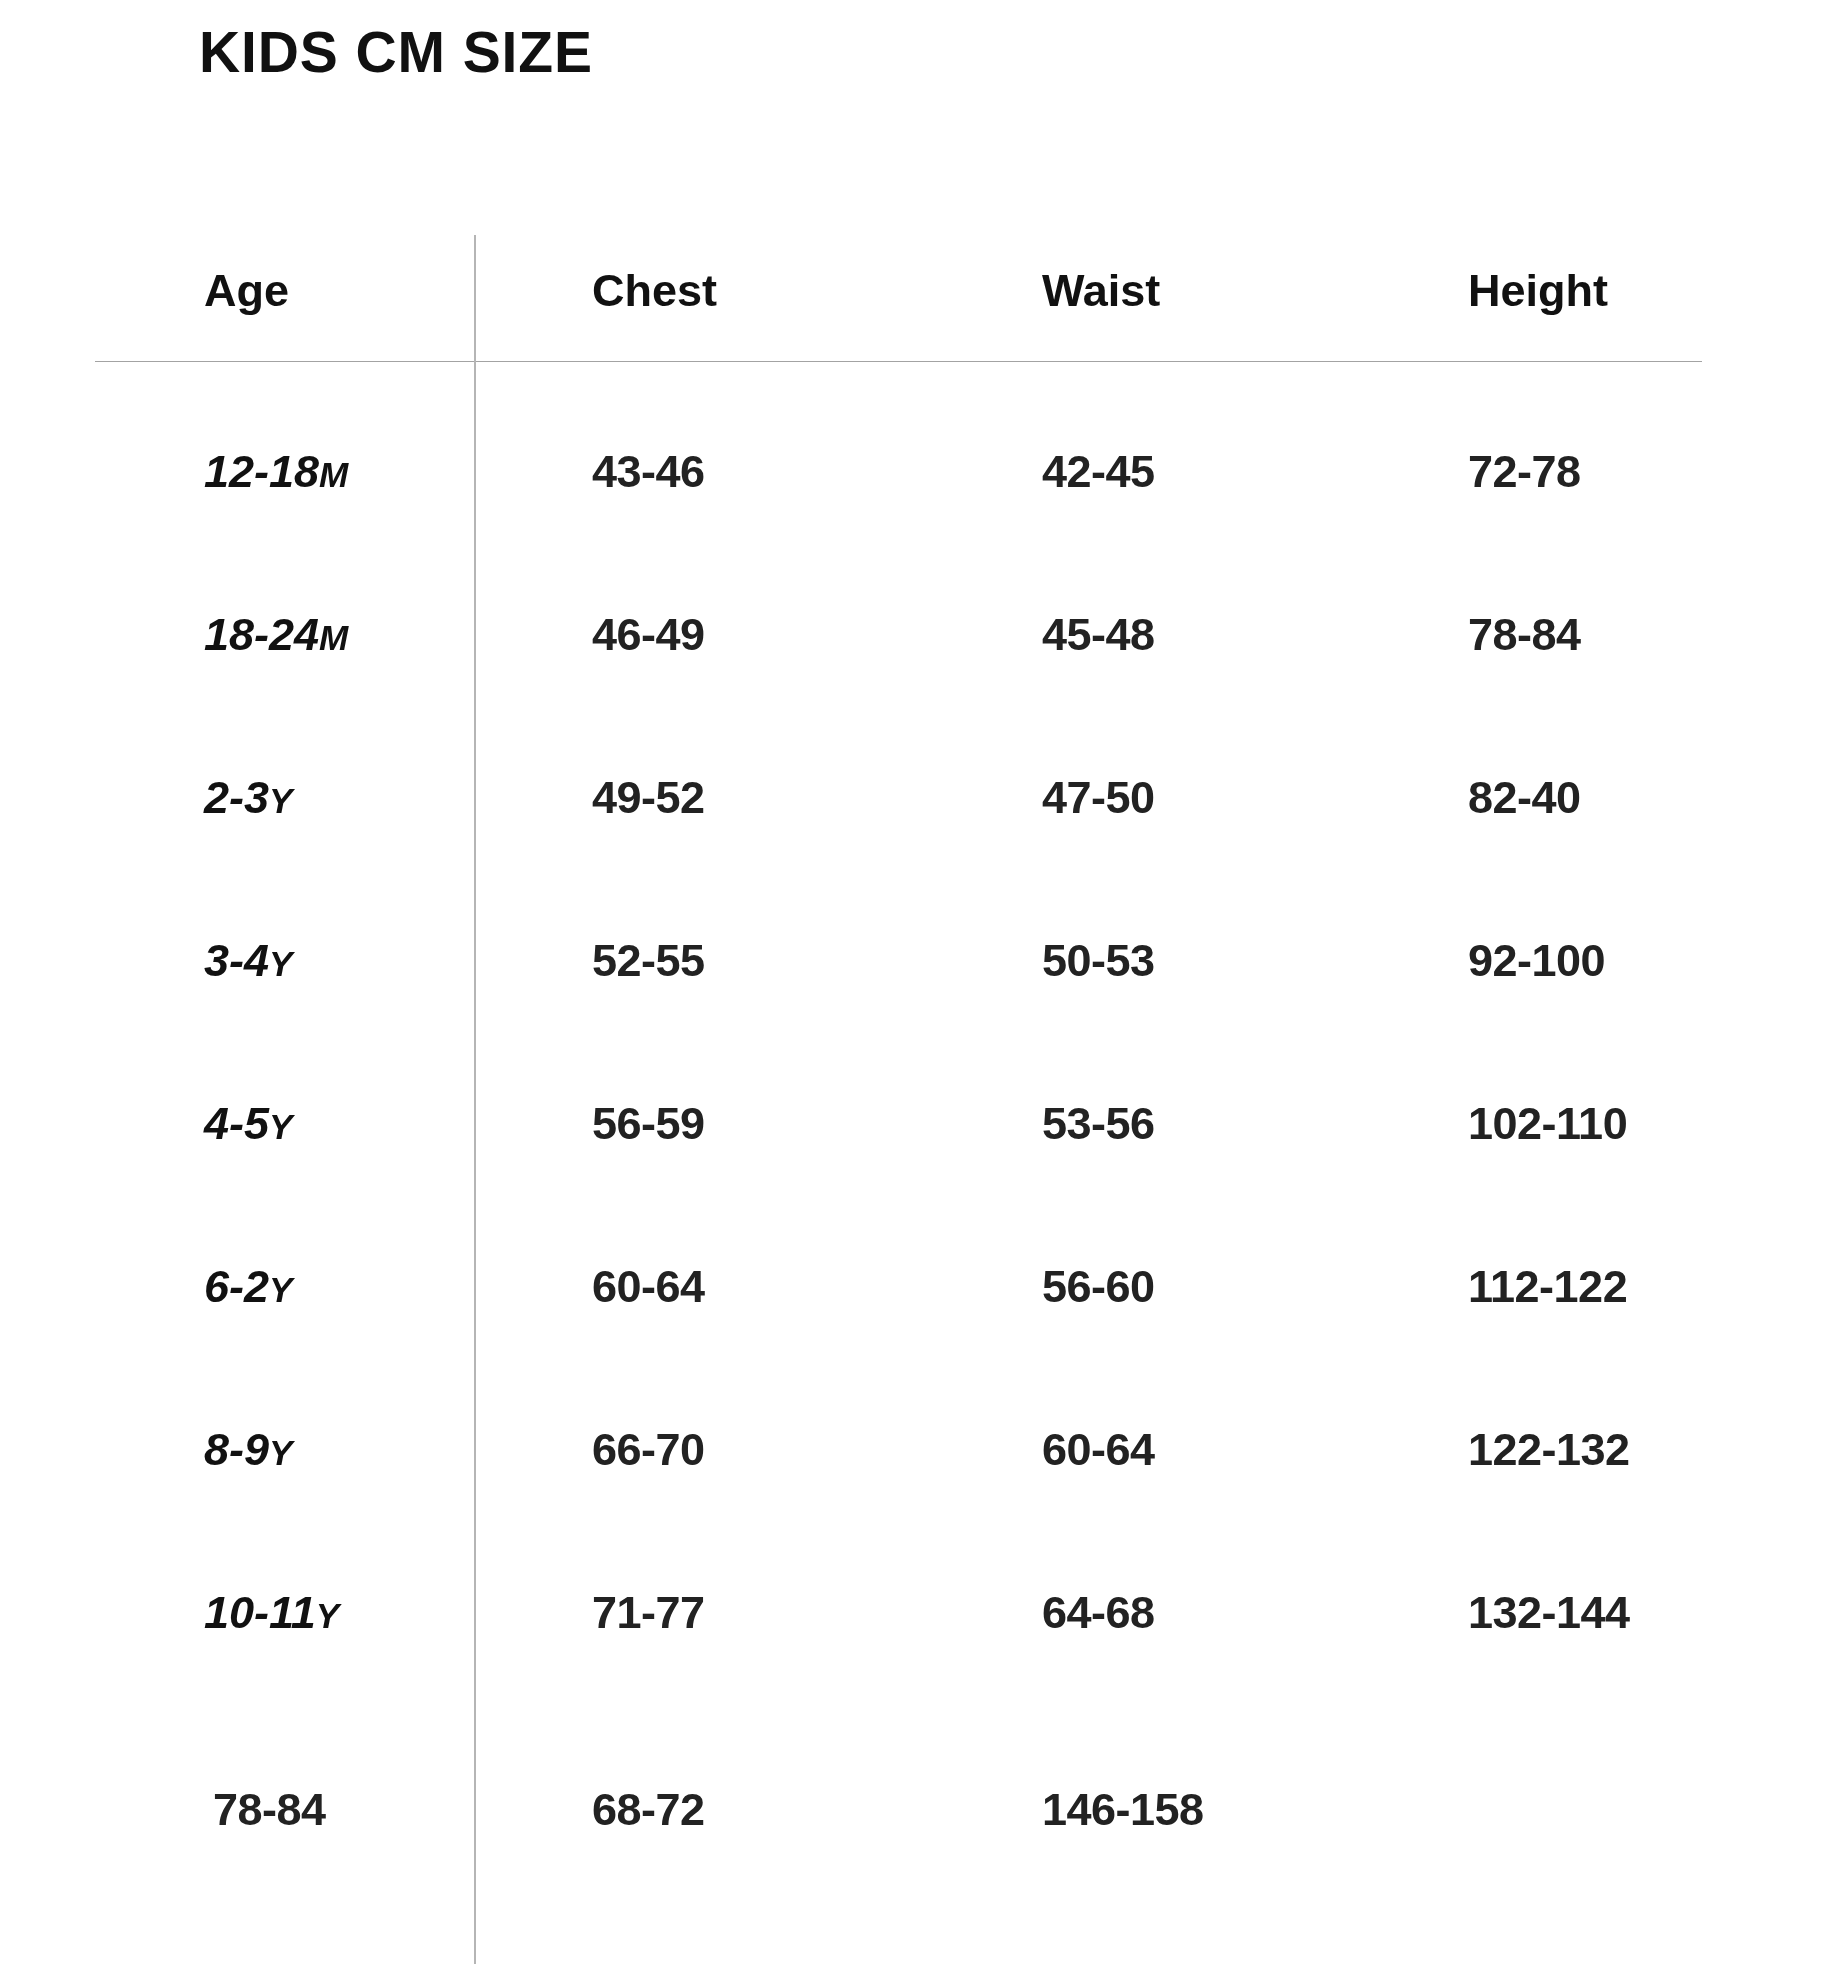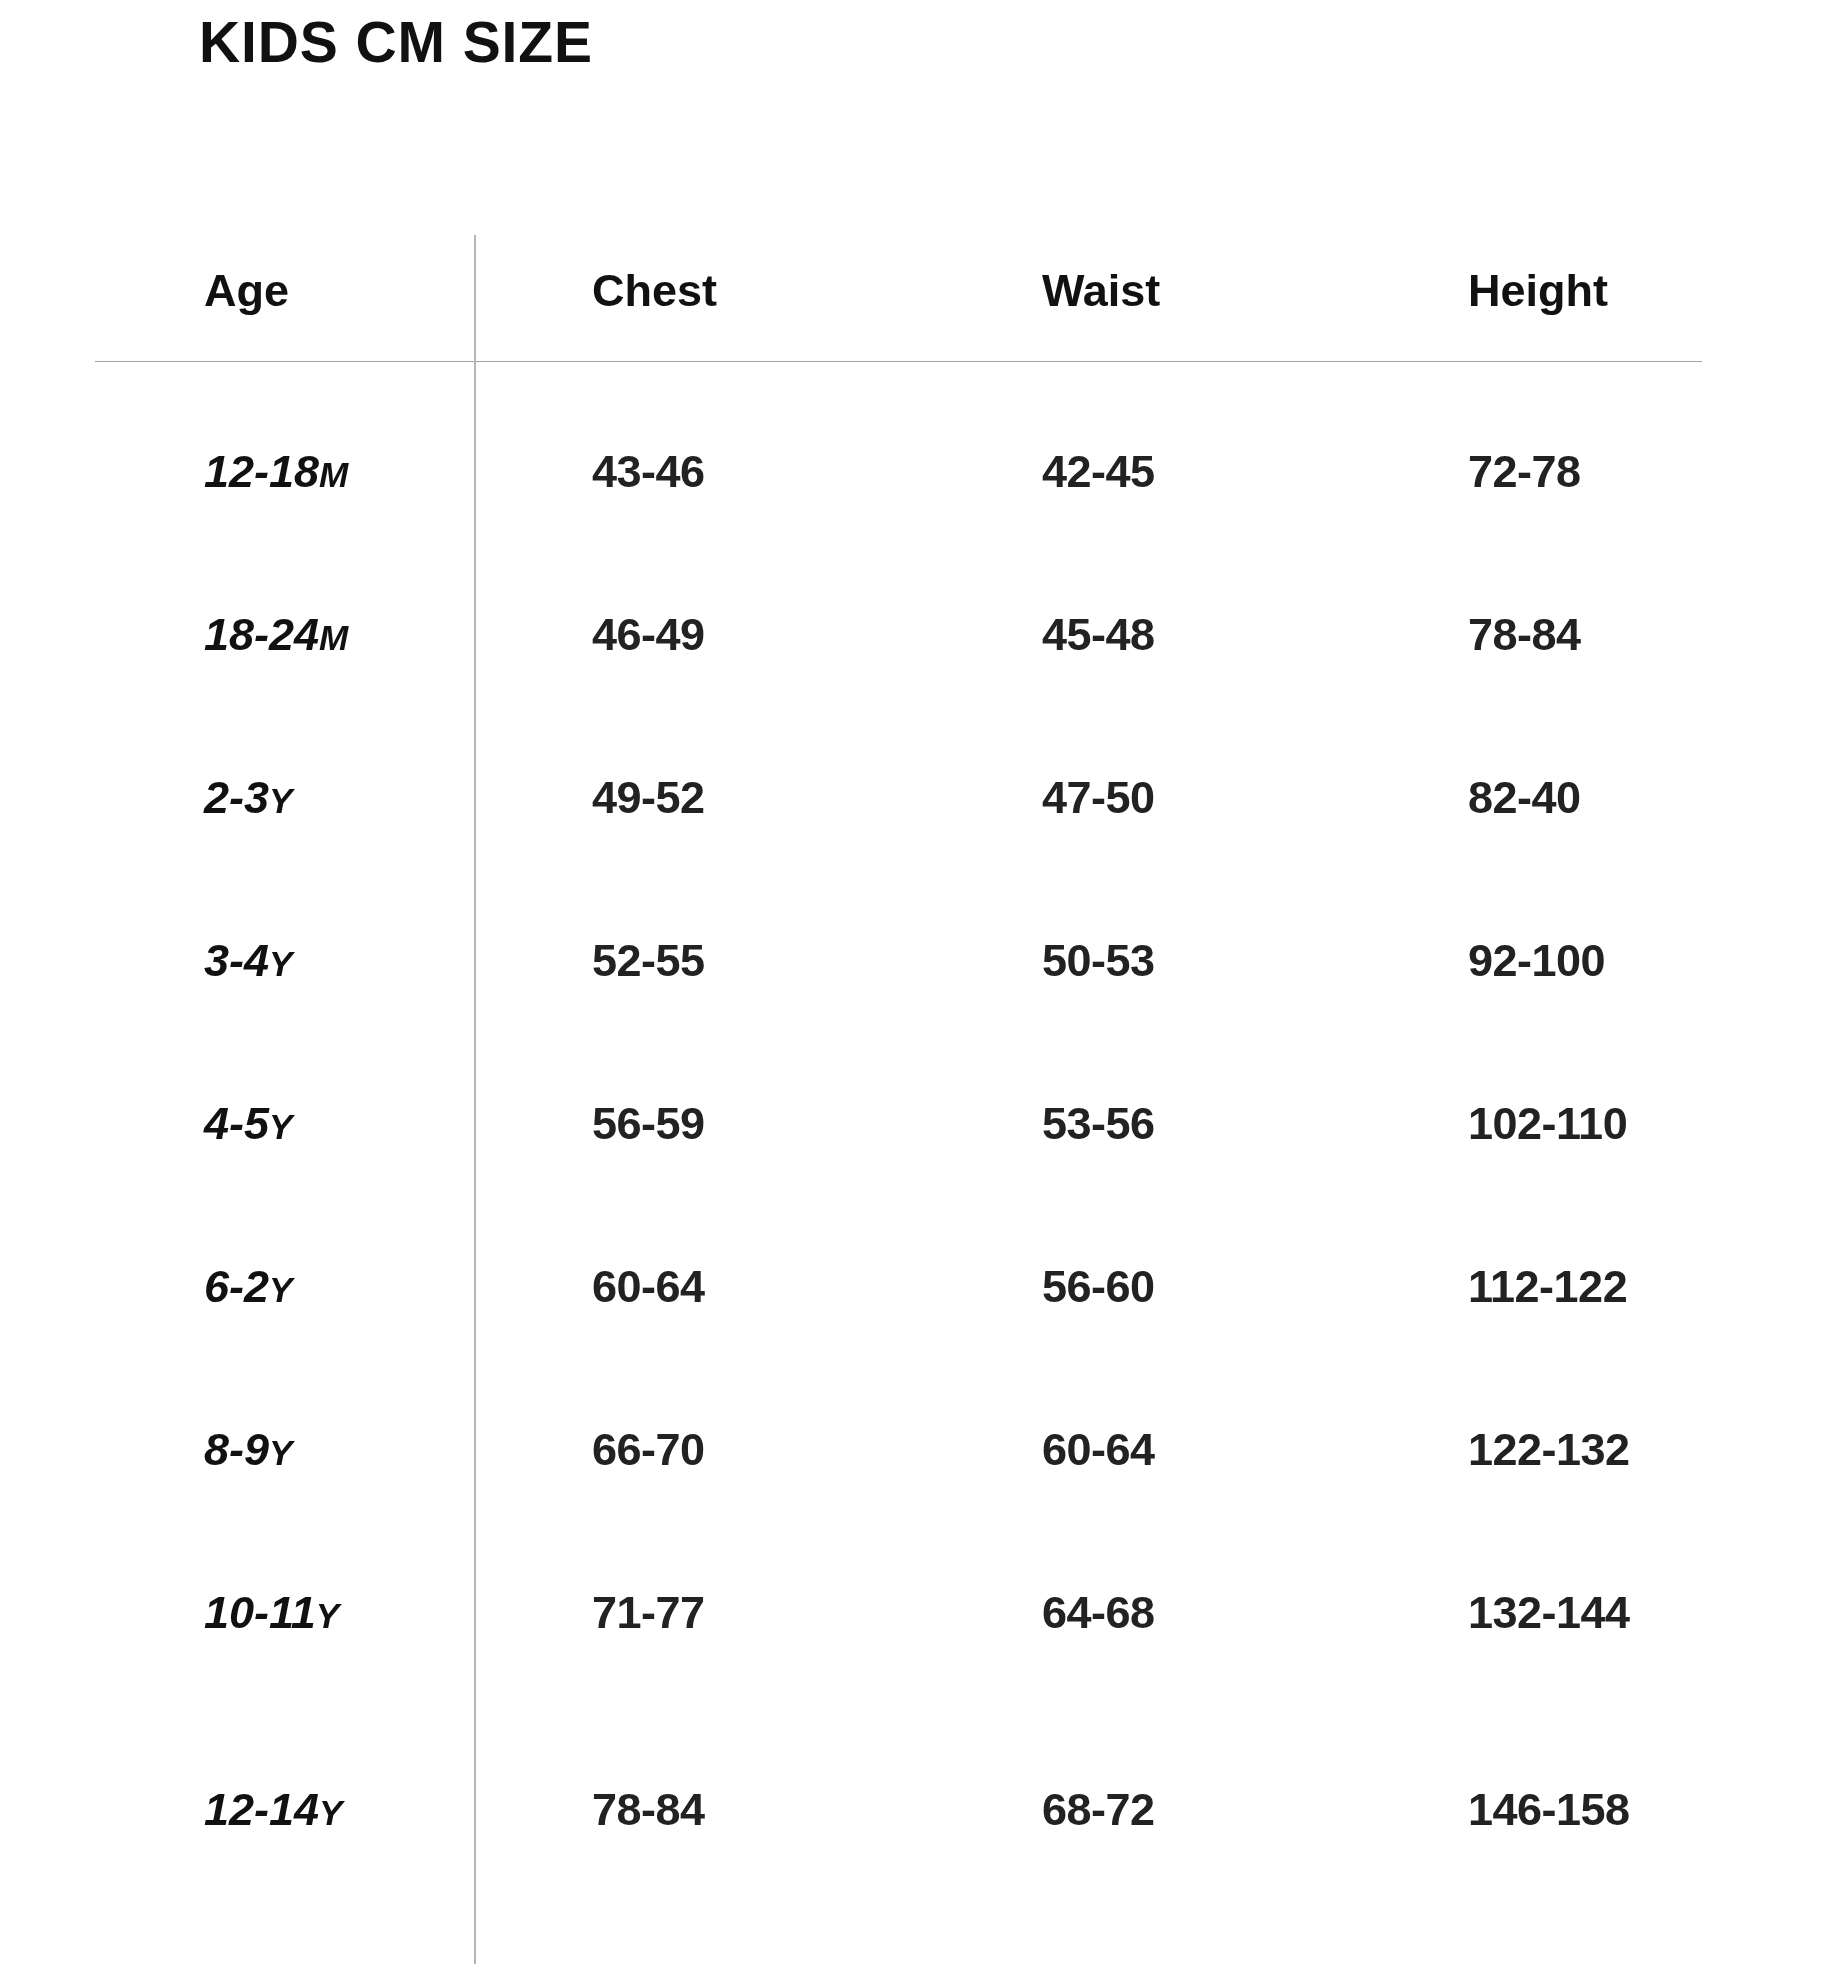--- a/index.html
+++ b/index.html
@@ -16,21 +16,21 @@
   }
   .page {
     position: relative;
     width: 100%;
     height: 100%;
     background: var(--background, #ffffff);
   }
   .title {
     position: absolute;
     left: 199px;
-    top: 9px;
+    top: 19px;
     margin: 0;
     font-size: 57px;
     font-weight: 700;
     letter-spacing: 0.9px;
     color: var(--heading, #111111);
   }
   .chart {
     position: absolute;
     left: 95px;
     top: 235px;
@@ -162,21 +162,20 @@
   </div>
 
   <div class="row">
     <div class="cell age"><span class="age-num">10-11</span><span class="age-unit">Y</span></div>
     <div class="cell">71-77</div>
     <div class="cell">64-68</div>
     <div class="cell">132-144</div>
   </div>
 
   <div class="row">
-    <div class="cell age"><span class="age-num">12-14</span><span class="age-unit">Y</span></div>
     <div class="cell">78-84</div>
     <div class="cell">68-72</div>
     <div class="cell">146-158</div>
   </div>
 </div>
   </div>
 </div>
 
 
 </body></html>

